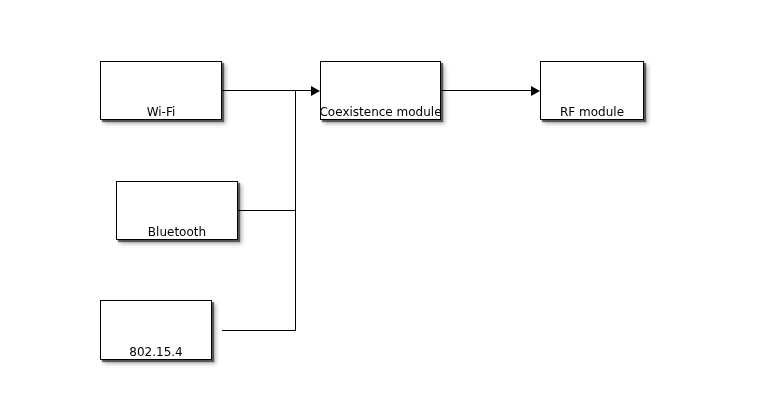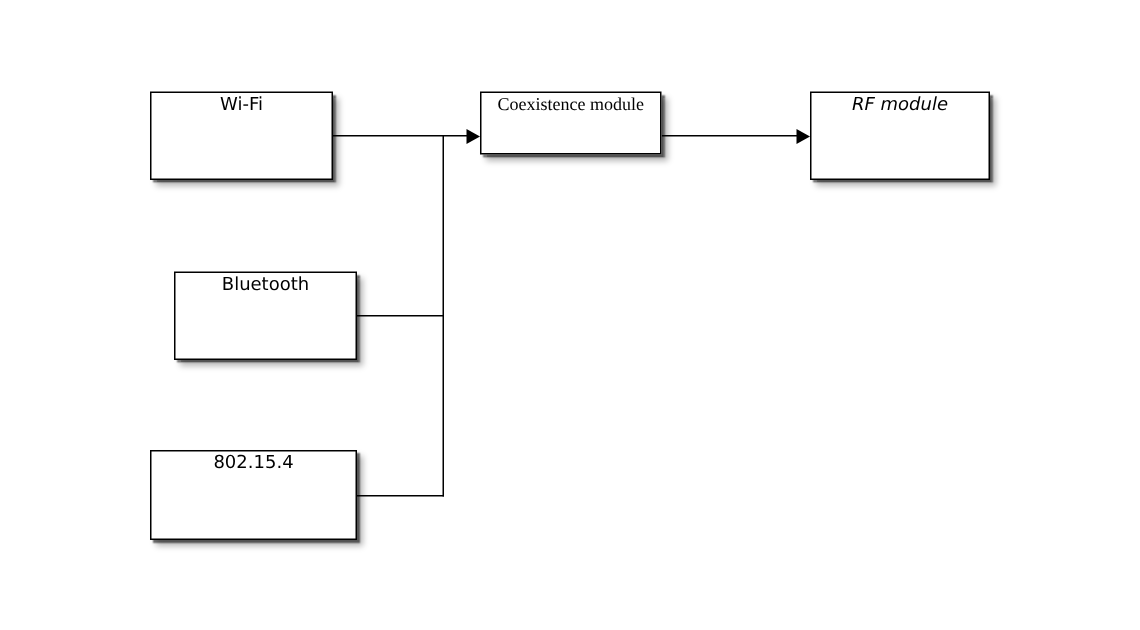--- a/index.html
+++ b/index.html
@@ -14,21 +14,21 @@
     background: #ffffff;
     font-family: "DejaVu Sans", "Liberation Sans", sans-serif;
     overflow: hidden;
   }
   .block {
     position: absolute;
     background: #ffffff;
     border: 1px solid #000000;
     box-shadow: 2px 2px 1px rgba(0,0,0,0.55), 4px 4px 4px rgba(0,0,0,0.28);
     display: flex;
-    align-items: flex-start;
+    align-items: flex-end;
     justify-content: center;
     box-sizing: border-box;
   }
   .block-label {
     font-size: 12px;
     color: #000000;
     white-space: nowrap;
     text-align: center;
   }
   .wire {
@@ -42,23 +42,23 @@
     width: 0;
     height: 0;
     border-top: 5px solid transparent;
     border-bottom: 5px solid transparent;
     border-left: 9px solid #000000;
   }
 
   
   #blk-wifi      { left: 100px; top:  61px; width: 122px; height: 59px; }
   #blk-bluetooth { left: 100px; top: 181px; width: 122px; height: 59px; margin-left: 16px; }
-  #blk-zigbee    { left: 100px; top: 300px; width: 138px; height: 60px; }
-  #blk-coex      { left: 320px; top:  61px; width: 121px; height: 42px; font-family: Liberation Serif, serif; }
-  #blk-rf        { left: 540px; top:  61px; width: 120px; height: 59px; font-style: italic; }
+  #blk-zigbee    { left: 100px; top: 300px; width: 112px; height: 60px; }
+  #blk-coex      { left: 320px; top:  61px; width: 121px; height: 59px; }
+  #blk-rf        { left: 540px; top:  61px; width: 104px; height: 59px; }
 
   
   #wire-wifi-h      { left: 222px; top:  90px; width:  90px; }
   #wire-trunk-v     { left: 295px; top:  90px; height: 241px; }
   #wire-bluetooth-h { left: 222px; top: 210px; width:  74px; }
   #wire-zigbee-h    { left: 222px; top: 330px; width:  74px; }
   #wire-coex-rf-h   { left: 441px; top:  90px; width:  91px; }
 
   
   #arrow-into-coex { left: 311px; top: 86px; }

